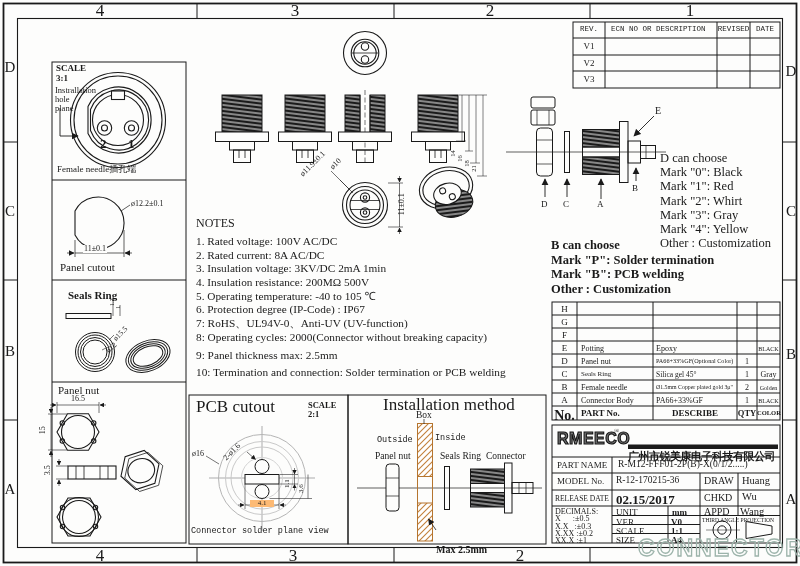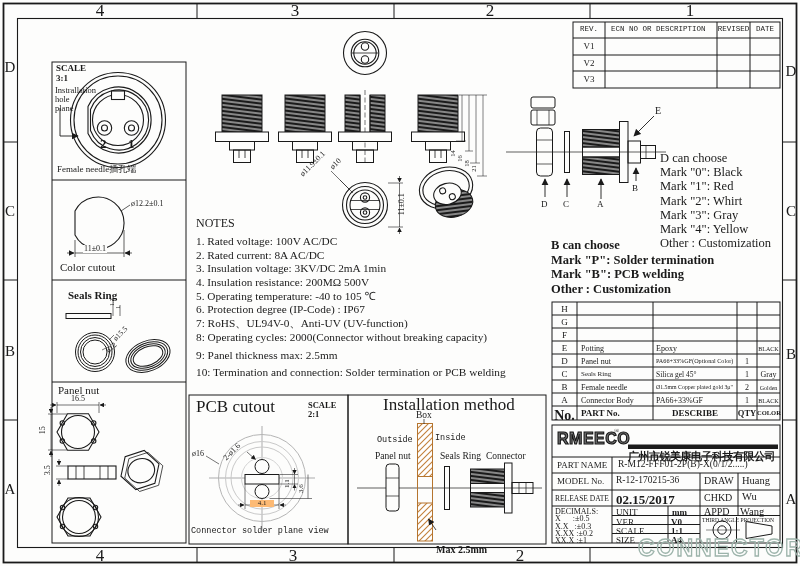--- a/index.html
+++ b/index.html
@@ -316,21 +316,21 @@
 <div class="t b" style="left:56px;top:74px;font-size:9px">3:1</div>
 <div class="t" style="left:55px;top:86px;font-size:8.5px">Instrallation</div>
 <div class="t" style="left:55px;top:95px;font-size:8.5px">hole</div>
 <div class="t" style="left:55px;top:104px;font-size:8.5px">plane</div>
 <div class="t b" style="left:100px;top:137px;font-size:13px">2</div>
 <div class="t b" style="left:128px;top:137px;font-size:13px">1</div>
 <div class="t" style="left:57px;top:165px;font-size:9px">Female needle插孔端</div>
 
 <div class="t" style="left:131px;top:200px;font-size:8px">ø12.2±0.1</div>
 <div class="t" style="left:83px;top:245px;font-size:8px;background:#fdfdfc;padding:0 1px">11±0.1</div>
-<div class="t" style="left:60px;top:262px;font-size:11px">Color cutout</div>
+<div class="t" style="left:60px;top:262px;font-size:11px">Panel cutout</div>
 
 <div class="t b" style="left:68px;top:290px;font-size:11px">Seals Ring</div>
 <div class="t r90" style="left:108px;top:299px;font-size:6px">1.2</div>
 <div class="t r90" style="left:117px;top:304px;font-size:6px">1</div>
 <div class="t r45" style="left:112px;top:330px;font-size:7.5px">ø15.5</div>
 <div class="t r45" style="left:106px;top:344px;font-size:7.5px">ø12</div>
 
 <div class="t" style="left:58px;top:385px;font-size:11px">Panel nut</div>
 <div class="t c" style="left:64px;top:395px;width:28px;font-size:8px;background:#fdfdfc">16.5</div>
 <div class="t r90" style="left:39px;top:426px;font-size:8px">15</div>

